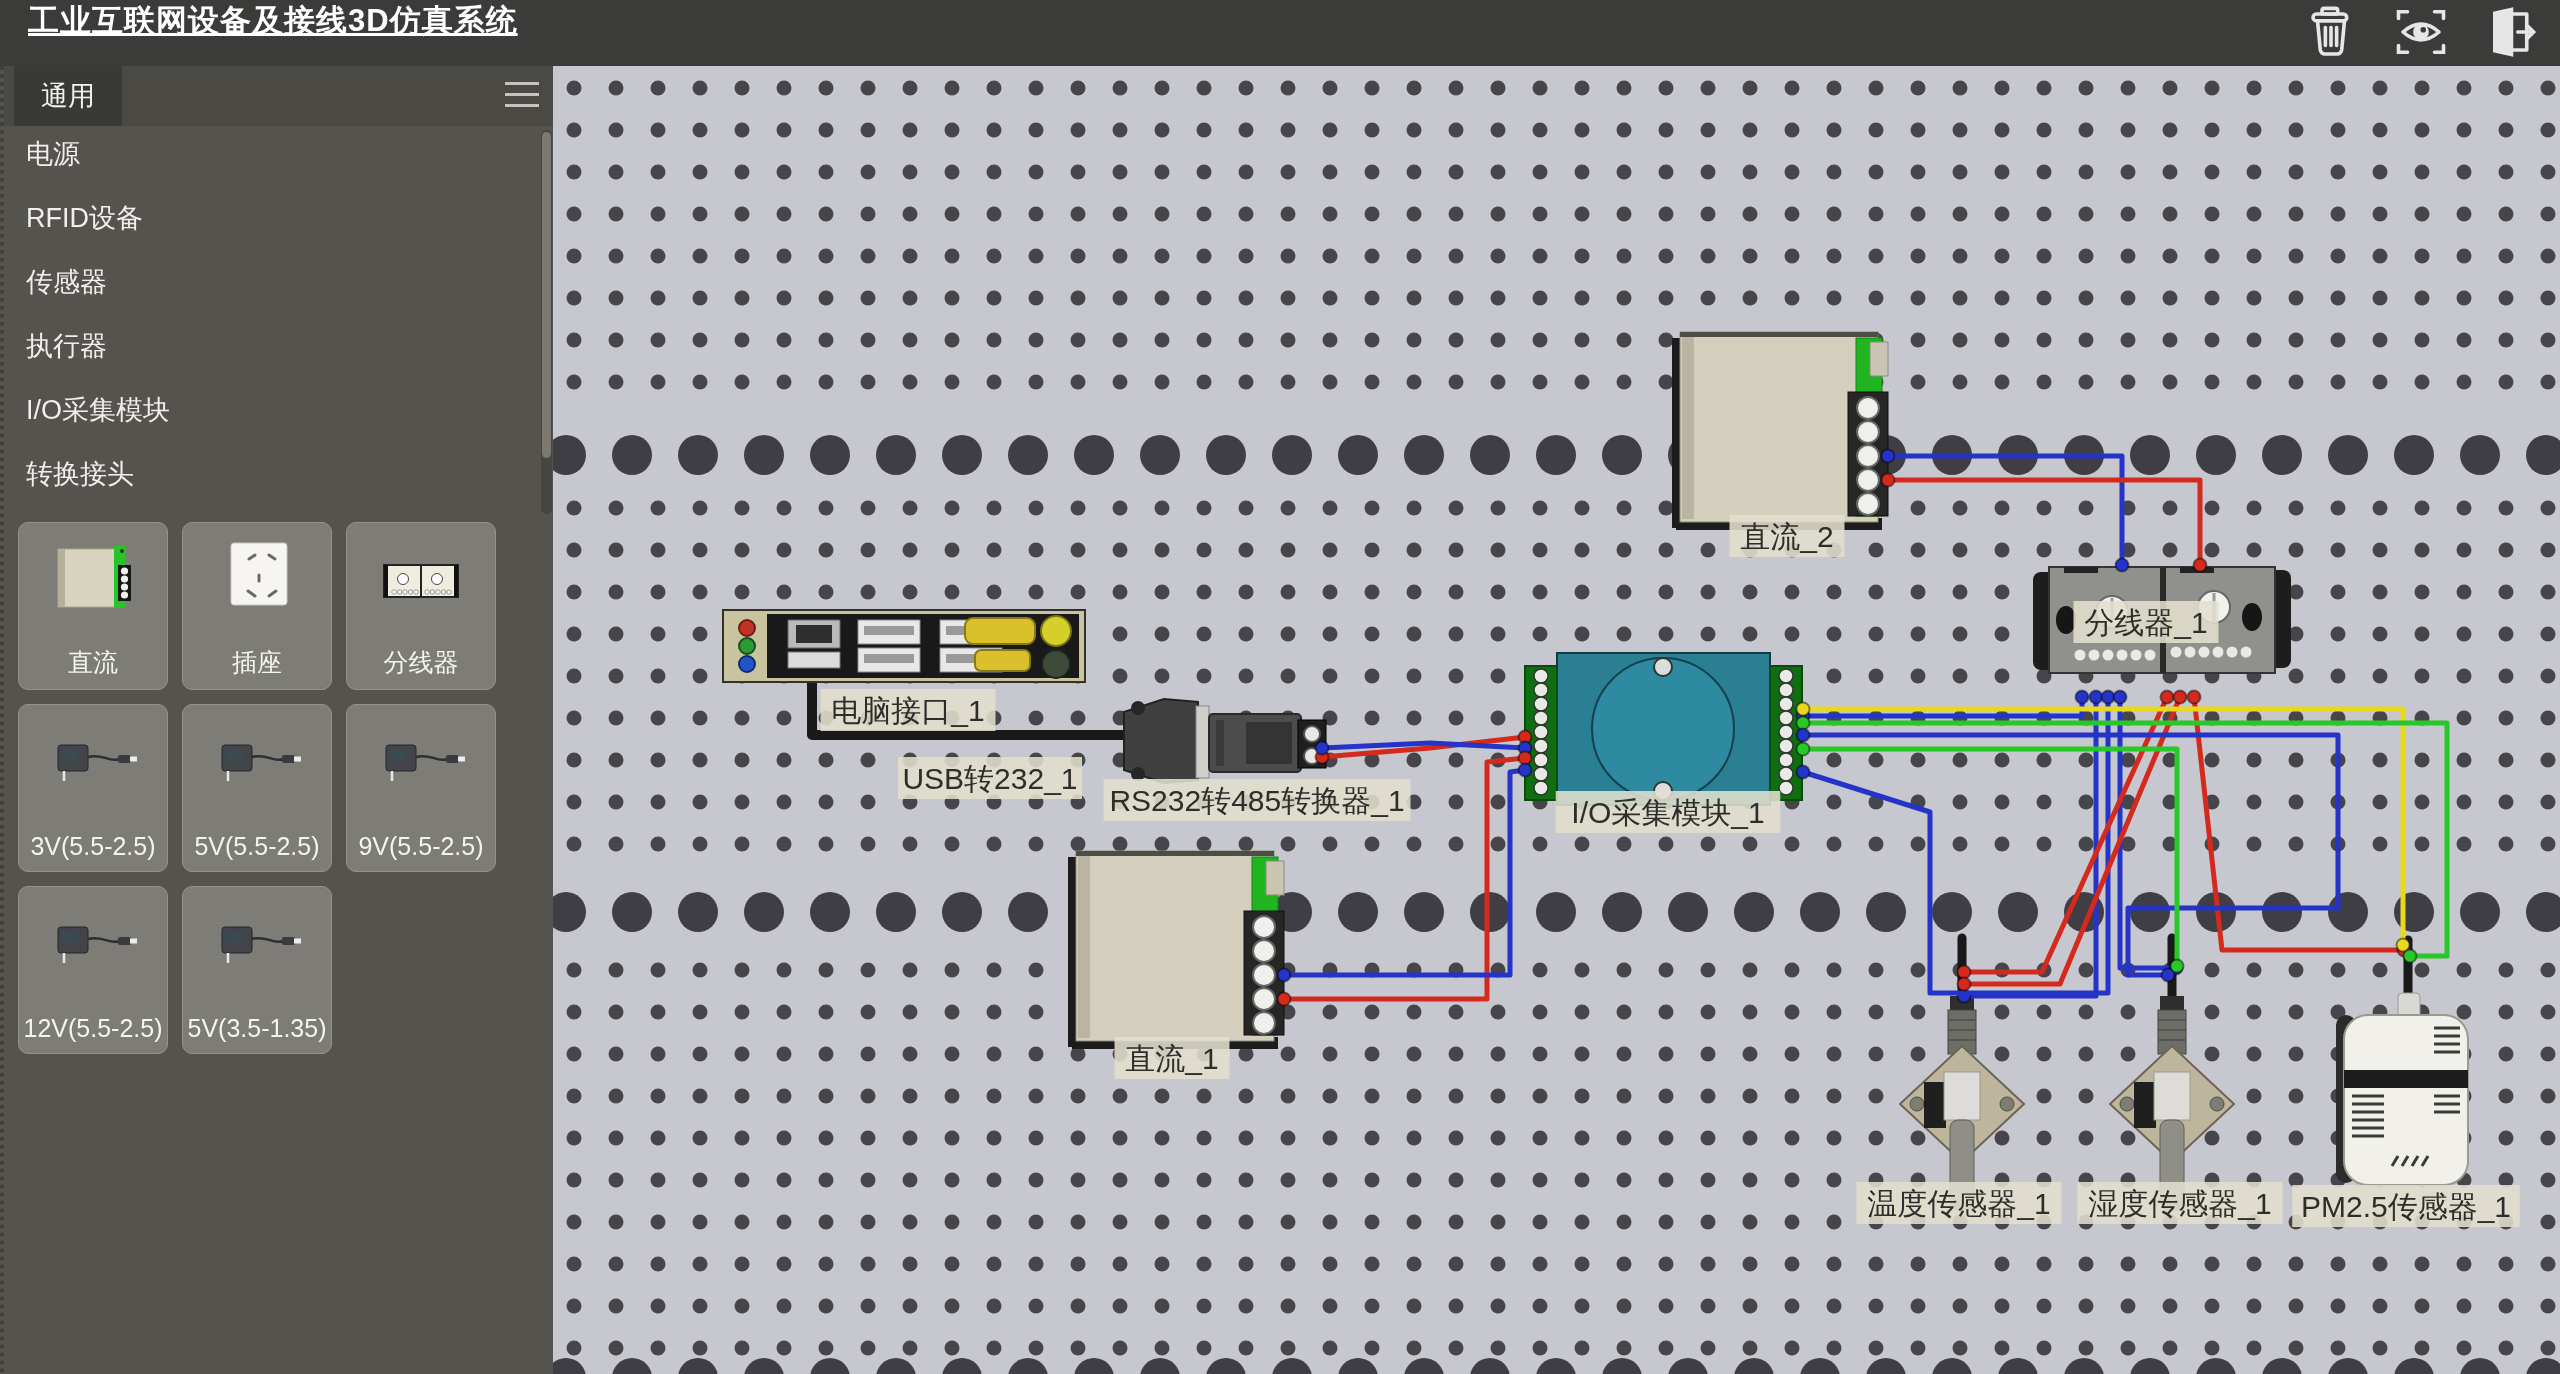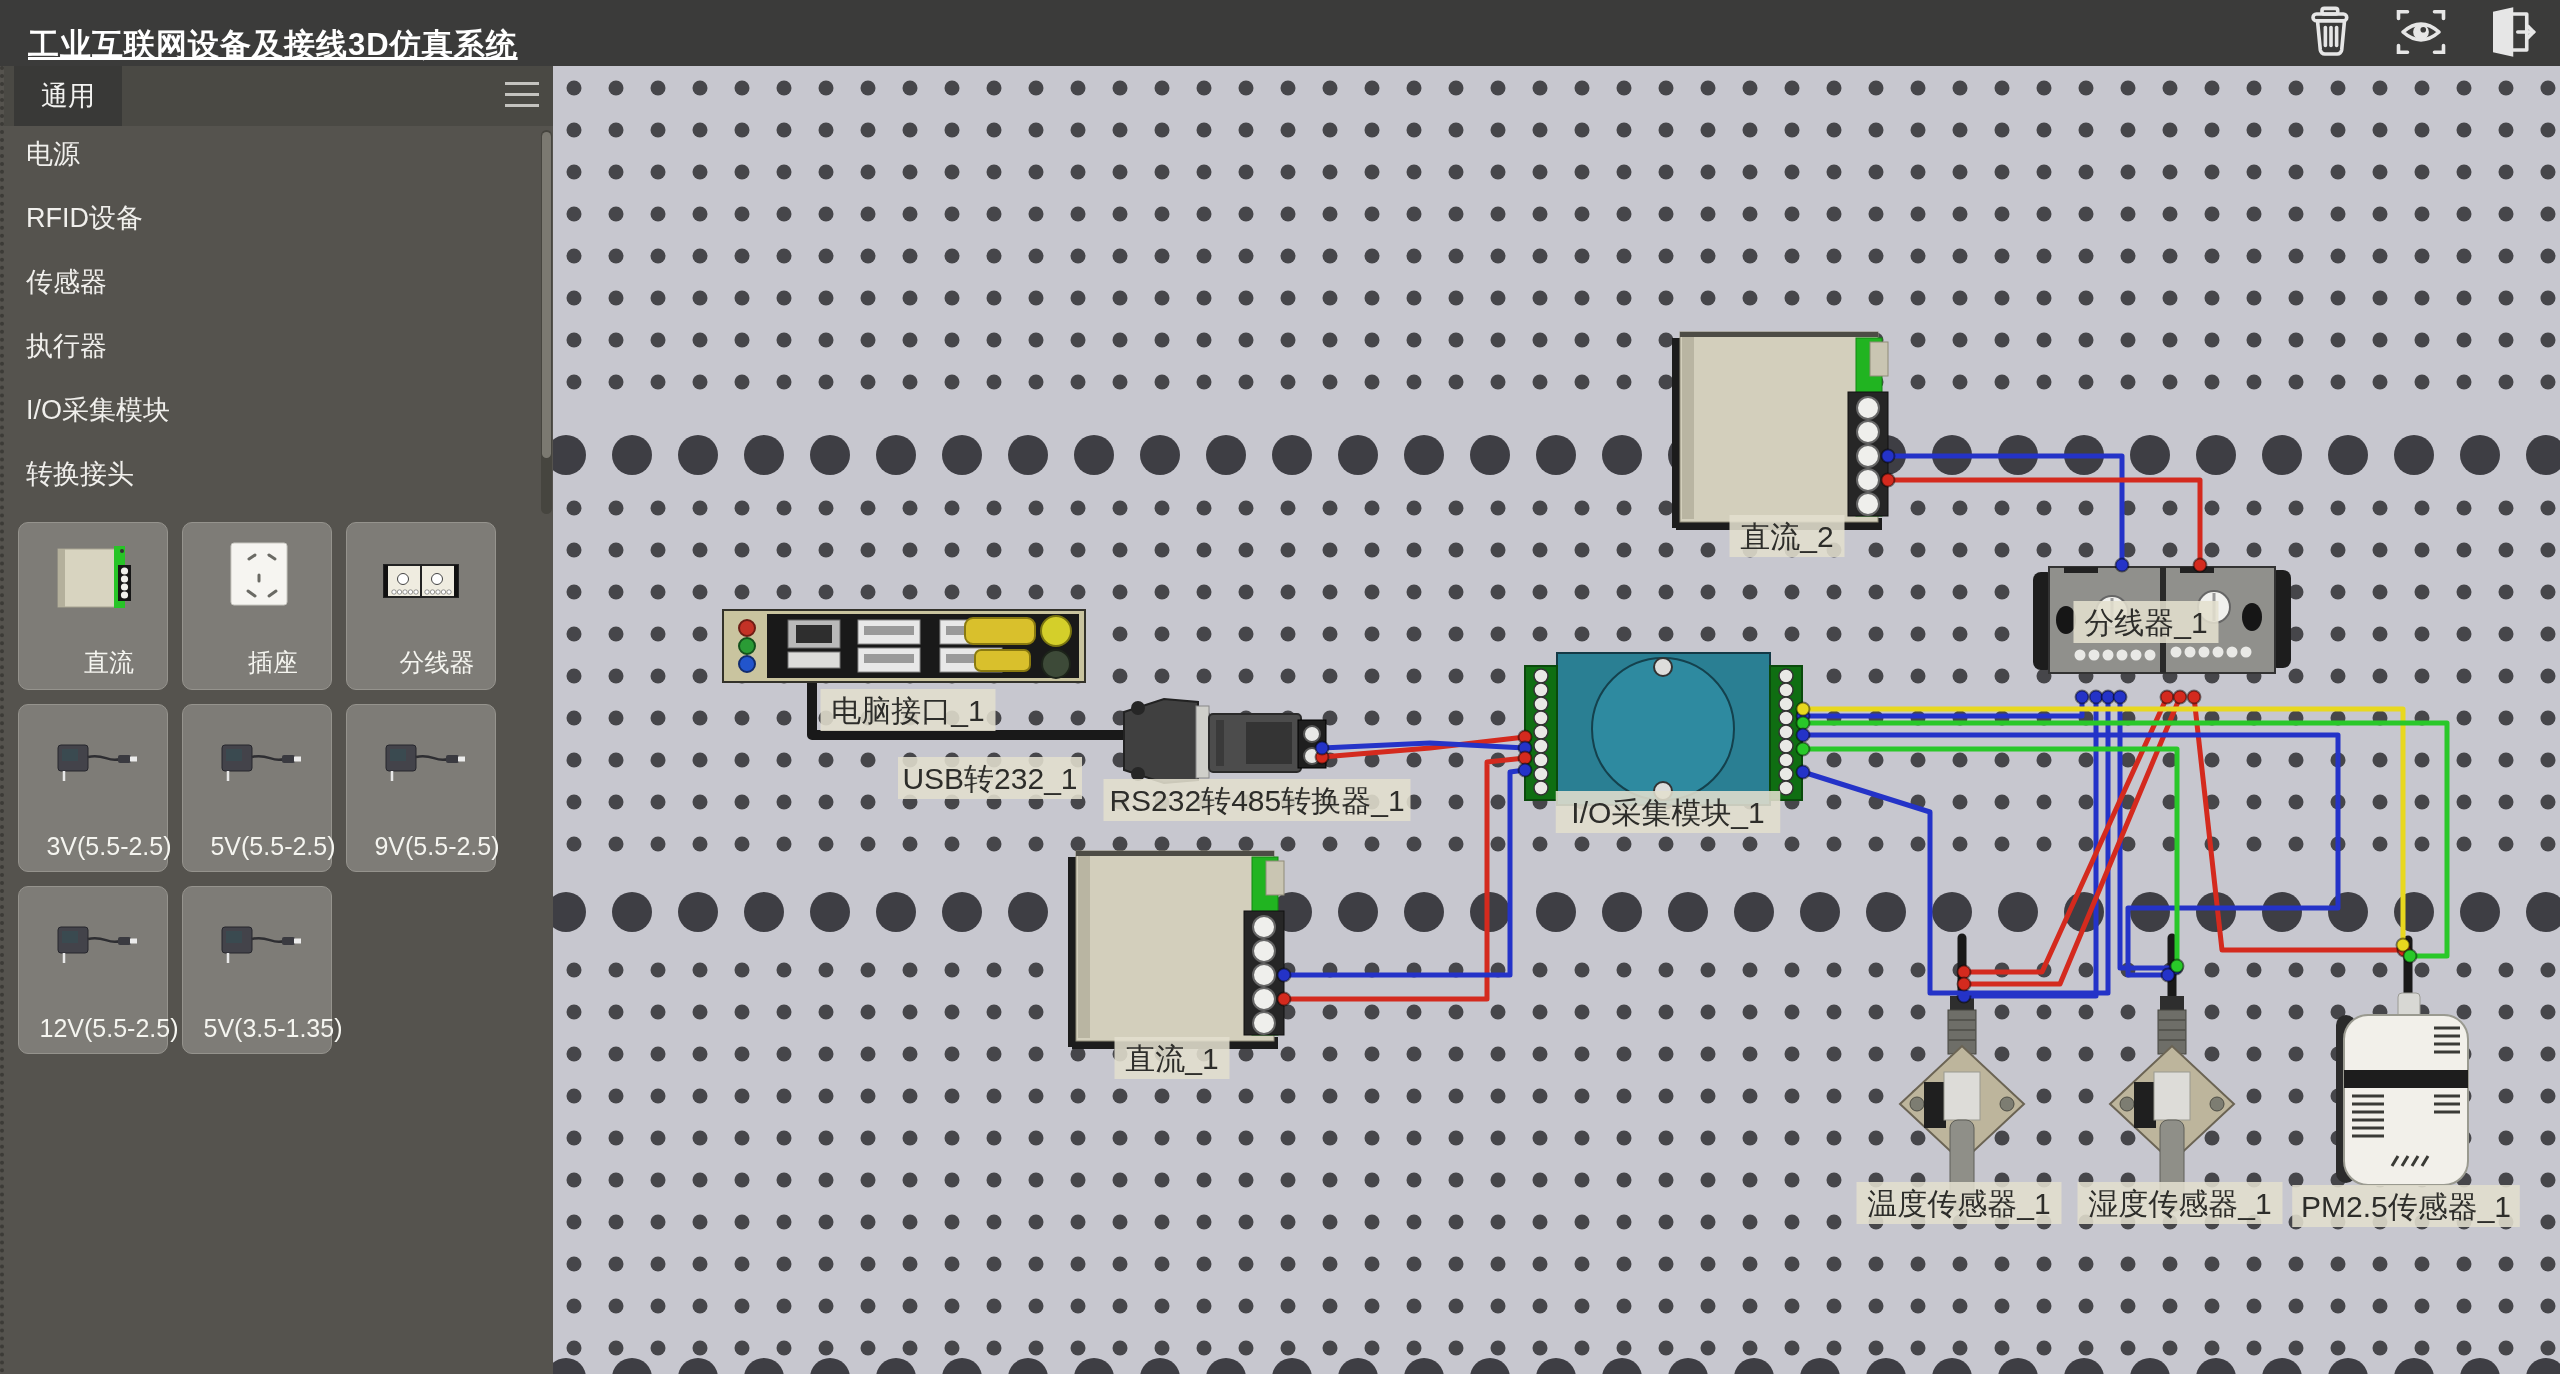--- a/index.html
+++ b/index.html
@@ -1,21 +1,21 @@
 <!DOCTYPE html>
 <html><head>
 <meta charset="utf-8">
 <style>
   * { margin:0; padding:0; box-sizing:border-box; }
   html,body { width:2560px; height:1374px; overflow:hidden;
     font-family:"Liberation Sans","DejaVu Sans",sans-serif; background:#3b3b3a; }
 
   
   #header { position:absolute; left:0; top:0; width:2560px; height:66px;
-    background:#3b3b3a; display:flex; align-items:flex-end; }
+    background:#3b3b3a; display:flex; align-items:flex-start; }
   #title { color:#ffffff; font-size:31px; font-weight:bold; margin-left:28px;
     text-decoration:underline; letter-spacing:1px; }
   #toolbar { position:absolute; right:22px; top:7px; display:flex; gap:36px; }
   .tool-btn { width:54px; height:54px; display:flex; align-items:center;
     justify-content:center; cursor:pointer; }
 
   
   #sidebar { position:absolute; left:0; top:66px; width:553px; height:1308px;
     background:#55534e; border-left:4px dotted #3c3b37; }
   #tabbar { position:absolute; left:0; top:0; width:553px; height:60px; background:#4a4944; }
@@ -29,21 +29,21 @@
     font-size:27px; cursor:pointer; }
   #scrollbar { position:absolute; right:1px; top:64px; width:11px; height:384px;
     background:#46453f; border-radius:6px; }
   #scroll-thumb { position:absolute; left:1px; top:2px; width:9px; height:326px;
     background:#7b7971; border-radius:5px; }
   #cardgrid { position:absolute; left:0; top:456px; width:510px; display:flex;
     flex-wrap:wrap; padding-left:14px; gap:14px 14px; }
   .card { width:150px; height:168px; background:#7e7c77; border:1px solid #95938d;
     border-radius:10px; position:relative; cursor:pointer; }
   .card .thumb { position:absolute; left:25px; top:12px; }
-  .card .card-label { position:absolute; left:16px; bottom:10px; width:100%;
+  .card .card-label { position:absolute; left:0; bottom:10px; width:100%;
     text-align:center; color:#f5f5f0; font-size:25px; }
 
   
   #canvas { position:absolute; left:553px; top:66px; width:2007px; height:1308px;
     background:#c7c7cf; }
   #scene { position:absolute; left:0; top:0; }
 </style>
 </head>
 <body>
 

